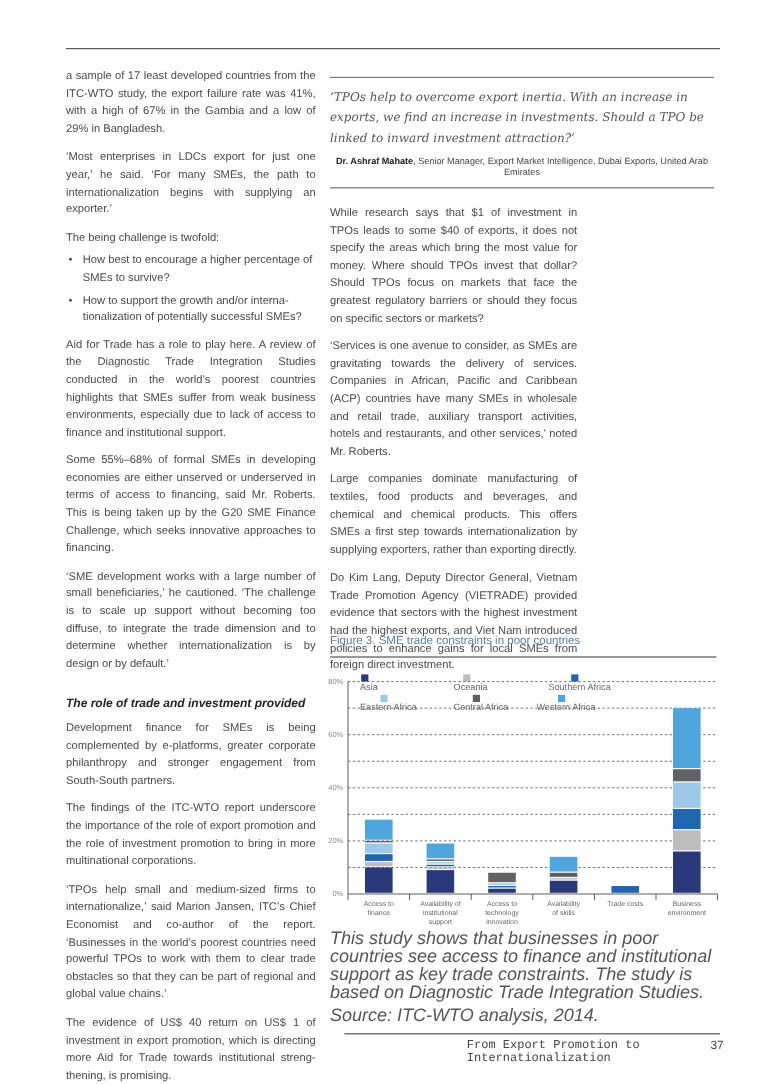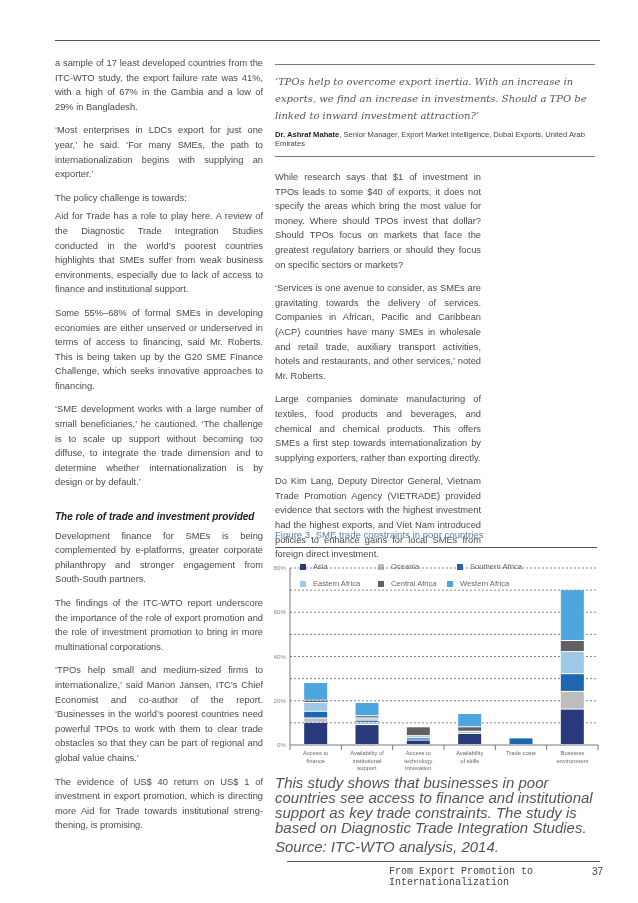--- a/index.html
+++ b/index.html
@@ -8,45 +8,49 @@
   .top-rule { position: absolute; left: 55px; top: 40px; width: 545px; height: 1px; background: #555; }
   .col-left { position: absolute; left: 55px; top: 56px; width: 208px; font-size: 9.3px; line-height: 14.6px; }
   .col-left p { margin: 0 0 9px 0; text-align: justify; }
   .col-left h3 { margin: 2px 0 4px 0; font-size: 10px; font-weight: bold; font-style: italic; color: #222; }
   .col-left ul { margin: 0 0 8px 0; padding-left: 0; list-style: none; }
   .col-left li { position: relative; padding-left: 14px; margin-bottom: 4px; }
   .col-left li::before { content: "•"; position: absolute; left: 2px; top: 0; color: #444; }
   .quote-box { position: absolute; left: 275px; top: 64px; width: 320px; }
   .quote-rule { height: 1px; background: #777; }
   .quote-text { font-family: "DejaVu Serif", serif; font-style: italic; font-size: 10px; line-height: 17px; color: #555; margin: 8px 0 6px 0; }
-  .quote-attr { font-size: 7.6px; color: #444; margin-bottom: 8px; }
+  .quote-attr { font-size: 7.6px; color: #444; margin-bottom: 8px; text-align: center; }
   .quote-attr b { color: #222; }
   .col-right { position: absolute; left: 275px; top: 170px; width: 218px; font-size: 9.3px; line-height: 14.6px; }
   .col-right p { margin: 0 12px 9px 0; text-align: justify; }
   .fig-title { position: absolute; left: 275px; top: 529px; font-size: 9.6px; color: #5a7fa0; }
   .fig-rule { position: absolute; left: 275px; top: 547px; width: 322px; height: 1px; background: #555; }
   .legend { position: absolute; left: 300px; top: 562px; width: 290px; font-size: 7.6px; color: #666; }
-  .legend-item { position: absolute; display: flex; align-items: center; }
+  .legend-item { position: absolute; display: flex; align-items: center; flex-direction: column; }
   .legend-swatch { width: 6px; height: 6px; margin-right: 7px; }
   #chart { position: absolute; left: 270px; top: 560px; }
   .caption { position: absolute; left: 275px; top: 775px; width: 322px; font-size: 15px; line-height: 15px; font-style: italic; color: #555; }
   .caption p { margin: 0 0 4px 0; }
   .footer-rule { position: absolute; left: 287px; top: 861px; width: 313px; height: 1px; background: #555; }
   .footer-title { position: absolute; left: 389px; top: 866px; font-size: 10px; color: #444; font-family: Liberation Mono, monospace; }
   .page-num { position: absolute; left: 592px; top: 866px; font-size: 10px; color: #444; }
 </style>
 </head>
 <body>
 
 <div class="top-rule"></div>
 
 <div class="col-left">
   <p>a sample of 17 least developed countries from the ITC-WTO study, the export failure rate was 41%, with a high of 67% in the Gambia and a low of 29% in Bangladesh.</p>
   <p>‘Most enterprises in LDCs export for just one year,’ he said. ‘For many SMEs, the path to internationalization begins with supplying an exporter.’</p>
-  <p style="margin-bottom:4px">The policy challenge is towards:</p>
+  <p style="margin-bottom:4px">The being challenge is twofold:</p>
+  <ul>
+    <li>How best to encourage a higher percentage of SMEs to survive?</li>
+    <li>How to support the growth and/or interna-tionalization of potentially successful SMEs?</li>
+  </ul>
   <p>Aid for Trade has a role to play here. A review of the Diagnostic Trade Integration Studies conducted in the world’s poorest countries highlights that SMEs suffer from weak business environments, especially due to lack of access to finance and institutional support.</p>
   <p>Some 55%–68% of formal SMEs in developing economies are either unserved or underserved in terms of access to financing, said Mr. Roberts. This is being taken up by the G20 SME Finance Challenge, which seeks innovative approaches to financing.</p>
   <p style="margin-bottom:20px">‘SME development works with a large number of small beneficiaries,’ he cautioned. ‘The challenge is to scale up support without becoming too diffuse, to integrate the trade dimension and to determine whether internationalization is by design or by default.’</p>
   <h3>The role of trade and investment provided</h3>
   <p>Development finance for SMEs is being complemented by e-platforms, greater corporate philanthropy and stronger engagement from South-South partners.</p>
   <p>The findings of the ITC-WTO report underscore the importance of the role of export promotion and the role of investment promotion to bring in more multinational corporations.</p>
   <p>‘TPOs help small and medium-sized firms to internationalize,’ said Marion Jansen, ITC’s Chief Economist and co-author of the report. ‘Businesses in the world’s poorest countries need powerful TPOs to work with them to clear trade obstacles so that they can be part of regional and global value chains.’</p>
   <p>The evidence of US$ 40 return on US$ 1 of investment in export promotion, which is directing more Aid for Trade towards institutional streng-thening, is promising.</p>
 </div>
 

